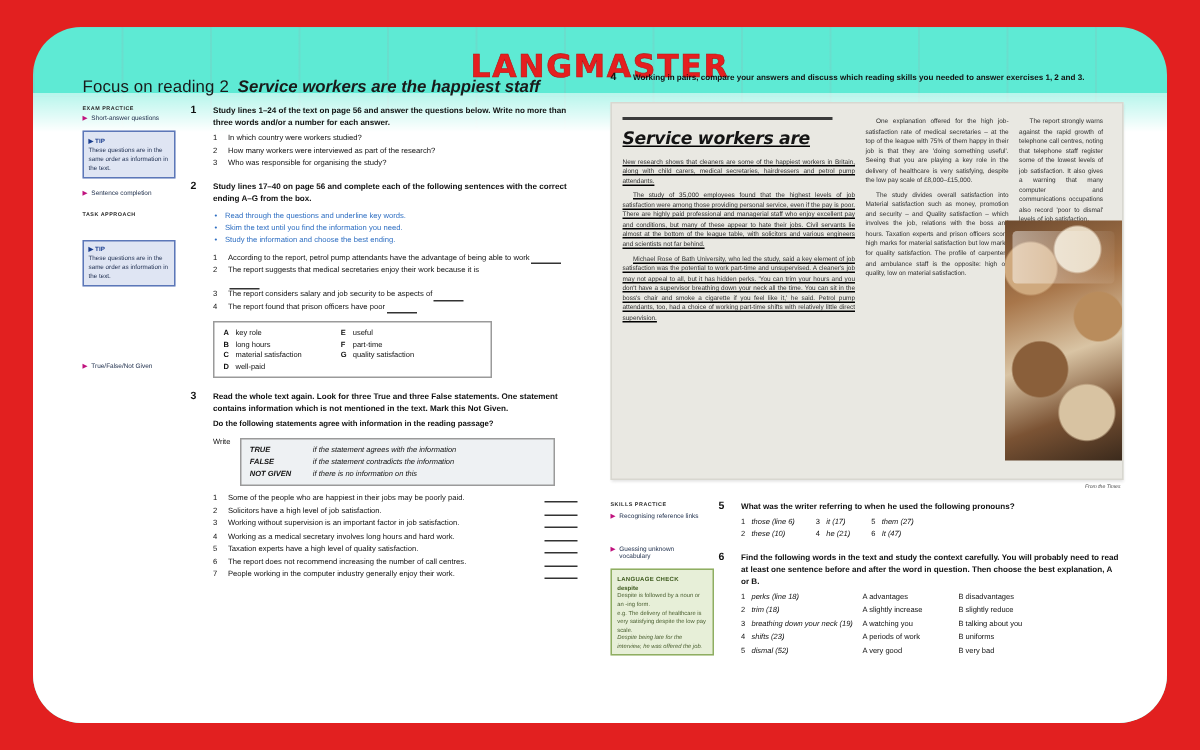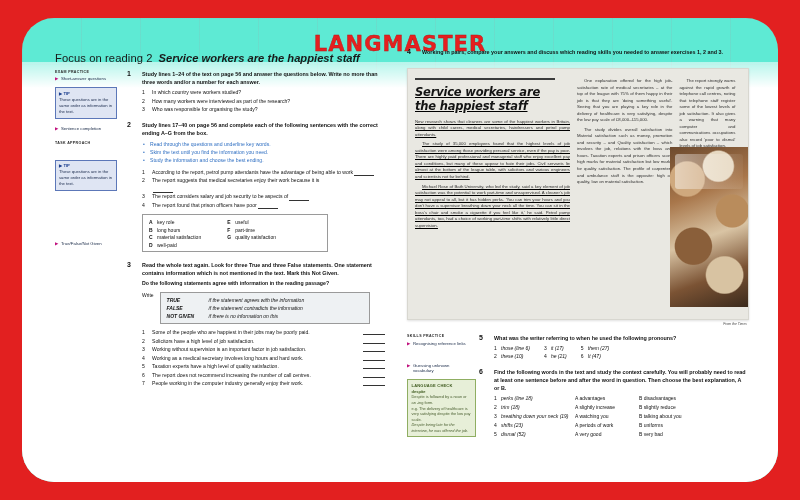--- a/index.html
+++ b/index.html
@@ -291,21 +291,20 @@
           <span class="num">4</span>
           <div class="stem">Working in pairs, compare your answers and discuss which reading skills you needed to answer exercises 1, 2 and 3.</div>
         </div>
 
         <div class="article">
           <div class="artcols">
             <div class="artcol c1">
               <div class="rule"></div>
               <div class="arttitle">
                 <div>Service workers are</div>
-                <div>the happiest staff</div>
               </div>
               <div class="body-p">New research shows that cleaners are some of the happiest workers in Britain, along with child carers, medical secretaries, hairdressers and petrol pump attendants.</div>
               <div class="body-p ind">The study of 35,000 employees found that the highest levels of job satisfaction were among those providing personal service, even if the pay is poor. There are highly paid professional and managerial staff who enjoy excellent pay and conditions, but many of these appear to hate their jobs. Civil servants lie almost at the bottom of the league table, with solicitors and various engineers and scientists not far behind.</div>
               <div class="body-p ind">Michael Rose of Bath University, who led the study, said a key element of job satisfaction was the potential to work part-time and unsupervised. A cleaner's job may not appeal to all, but it has hidden perks. 'You can trim your hours and you don't have a supervisor breathing down your neck all the time. You can sit in the boss's chair and smoke a cigarette if you feel like it,' he said. Petrol pump attendants, too, had a choice of working part-time shifts with relatively little direct supervision.</div>
             </div>
 
             <div class="artcol c2">
               <div class="body-p ind">One explanation offered for the high job-satisfaction rate of medical secretaries – at the top of the league with 75% of them happy in their job is that they are 'doing something useful'. Seeing that you are playing a key role in the delivery of healthcare is very satisfying, despite the low pay scale of £8,000–£15,000.</div>
               <div class="body-p ind">The study divides overall satisfaction into Material satisfaction such as money, promotion and security – and Quality satisfaction – which involves the job, relations with the boss and hours. Taxation experts and prison officers score high marks for material satisfaction but low marks for quality satisfaction. The profile of carpenters and ambulance staff is the opposite: high on quality, low on material satisfaction.</div>
             </div>

